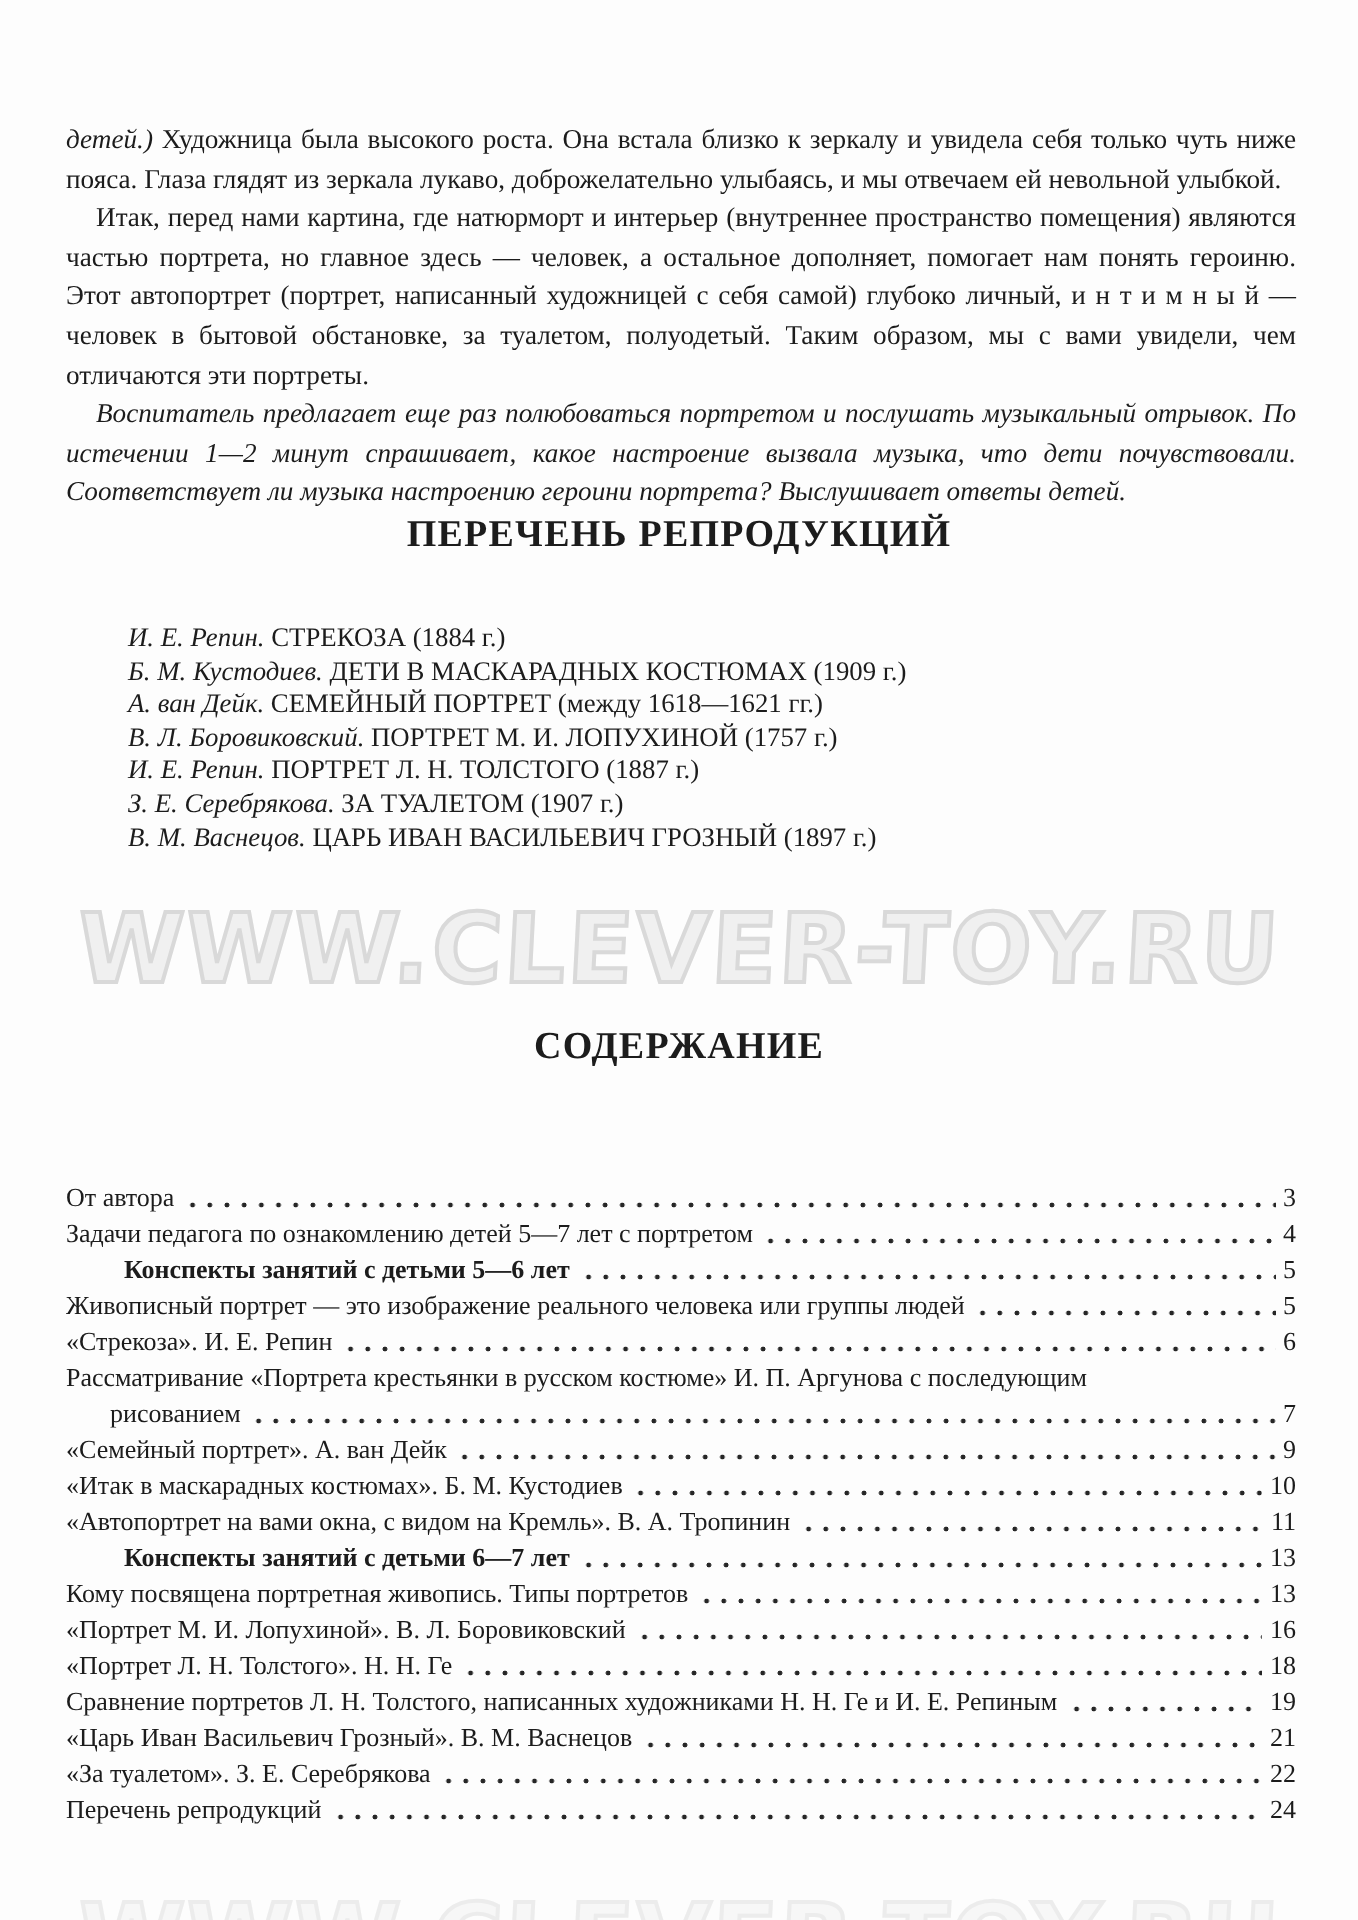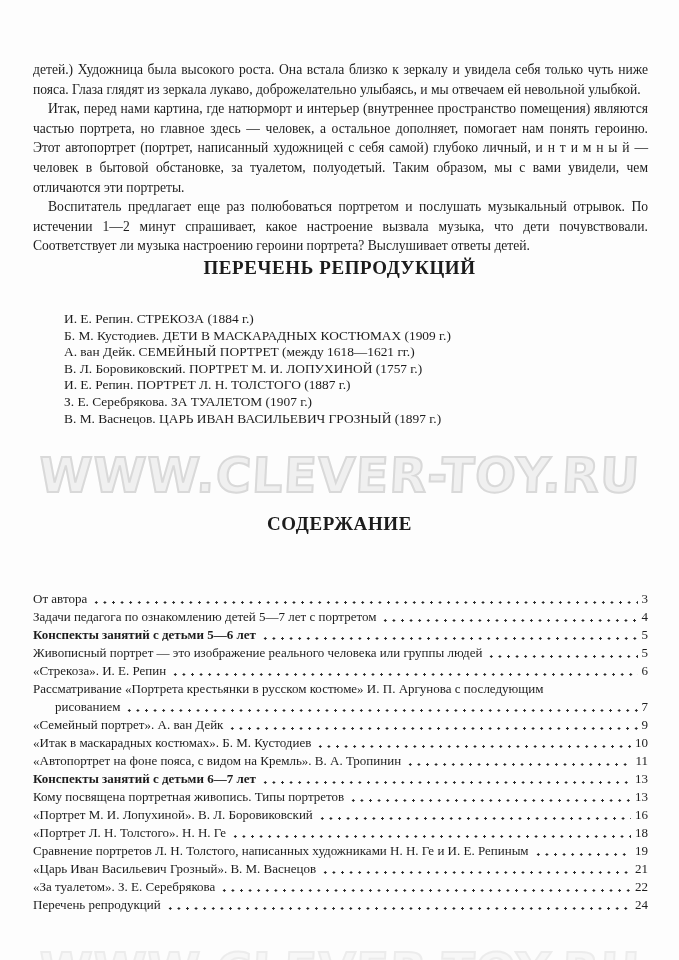--- a/index.html
+++ b/index.html
@@ -12,21 +12,21 @@
     overflow:hidden;
   }
   
   .body-text{
     position:absolute;left:33px;right:31px;top:60px;
     font-size:13.6px;line-height:19.6px;
     text-align:justify;
   }
   .body-text p{margin:0;}
   .body-text p.indent{text-indent:15px;}
-  .it{}
+  .it{font-style:italic;}
   
   .heading{
     position:absolute;left:0;right:0;margin:0;
     text-align:center;
     font-size:19px;font-weight:bold;
     letter-spacing:0.6px;
   }
   
   .repro-list{
     position:absolute;left:64px;right:20px;top:311px;
@@ -55,21 +55,21 @@
   .toc{
     position:absolute;left:33px;right:31px;top:589px;
     font-size:13px;
   }
   .toc-row{
     display:flex;align-items:flex-end;
     height:18px;
     white-space:nowrap;
   }
   .toc-row .toc-text{flex:0 0 auto;}
-  .toc-row.bold .toc-text{font-weight:bold;}
+  .toc-row.bold .toc-text{font-weight:bold;margin-left:29px;}
   .toc-row.indent2{padding-left:22px;}
   .leader{
     flex:1 1 auto;
     height:14px;
     margin:0 4px 0 5px;
     background-image:radial-gradient(circle, #262626 1.05px, rgba(0,0,0,0) 1.35px);
     background-size:8.6px 3px;
     background-repeat:repeat-x;
     background-position:left calc(100% - 3px);
   }
@@ -140,21 +140,21 @@
         <span class="toc-text">«Семейный портрет». А. ван Дейк</span>
         <span class="leader"></span>
         <span class="toc-page">9</span>
       </div>
       <div class="toc-row">
         <span class="toc-text">«Итак в маскарадных костюмах». Б. М. Кустодиев</span>
         <span class="leader"></span>
         <span class="toc-page">10</span>
       </div>
       <div class="toc-row">
-        <span class="toc-text">«Автопортрет на фоне пояса, с видом на Кремль». В. А. Тропинин</span>
+        <span class="toc-text">«Автопортрет на вами окна, с видом на Кремль». В. А. Тропинин</span>
         <span class="leader"></span>
         <span class="toc-page">11</span>
       </div>
       <div class="toc-row bold">
         <span class="toc-text">Конспекты занятий с детьми 6—7 лет</span>
         <span class="leader"></span>
         <span class="toc-page">13</span>
       </div>
       <div class="toc-row">
         <span class="toc-text">Кому посвящена портретная живопись. Типы портретов</span>

